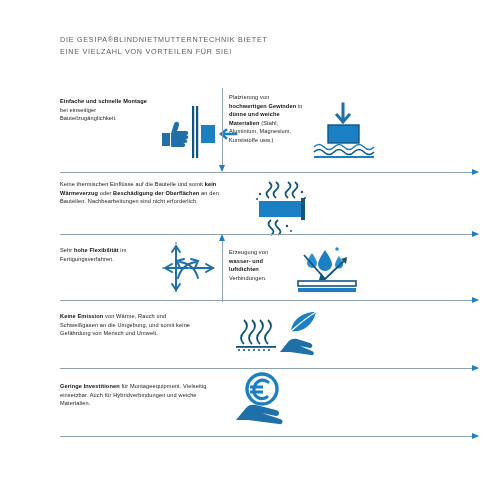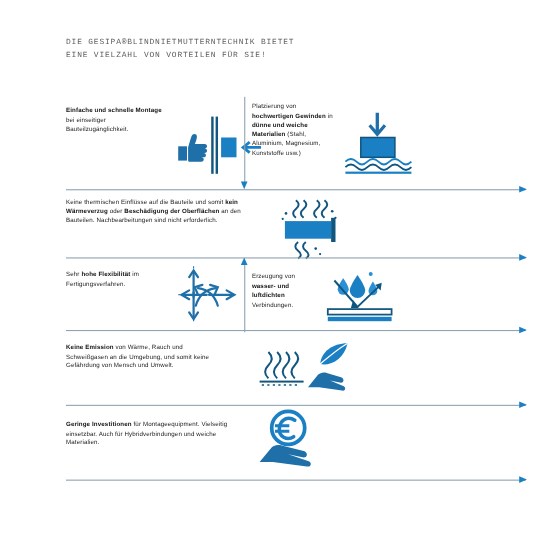--- a/index.html
+++ b/index.html
@@ -11,21 +11,20 @@
     position:relative;
   }
   .page{position:absolute;inset:0;}
 
   
   .title{
     position:absolute;left:60px;top:34px;width:300px;
     font-size:7.2px;letter-spacing:0.75px;line-height:11.5px;
     color:#5c5c58;text-transform:uppercase;font-weight:400;
     white-space:pre-line;
-    font-family:Liberation Mono, monospace;
   }
 
   
   .rule{
     position:absolute;height:1px;background:#8fa3b0;
   }
   .rule::after{
     content:"";position:absolute;right:-1px;top:-3px;
     border-left:7px solid #1b7fc4;
     border-top:3.5px solid transparent;

